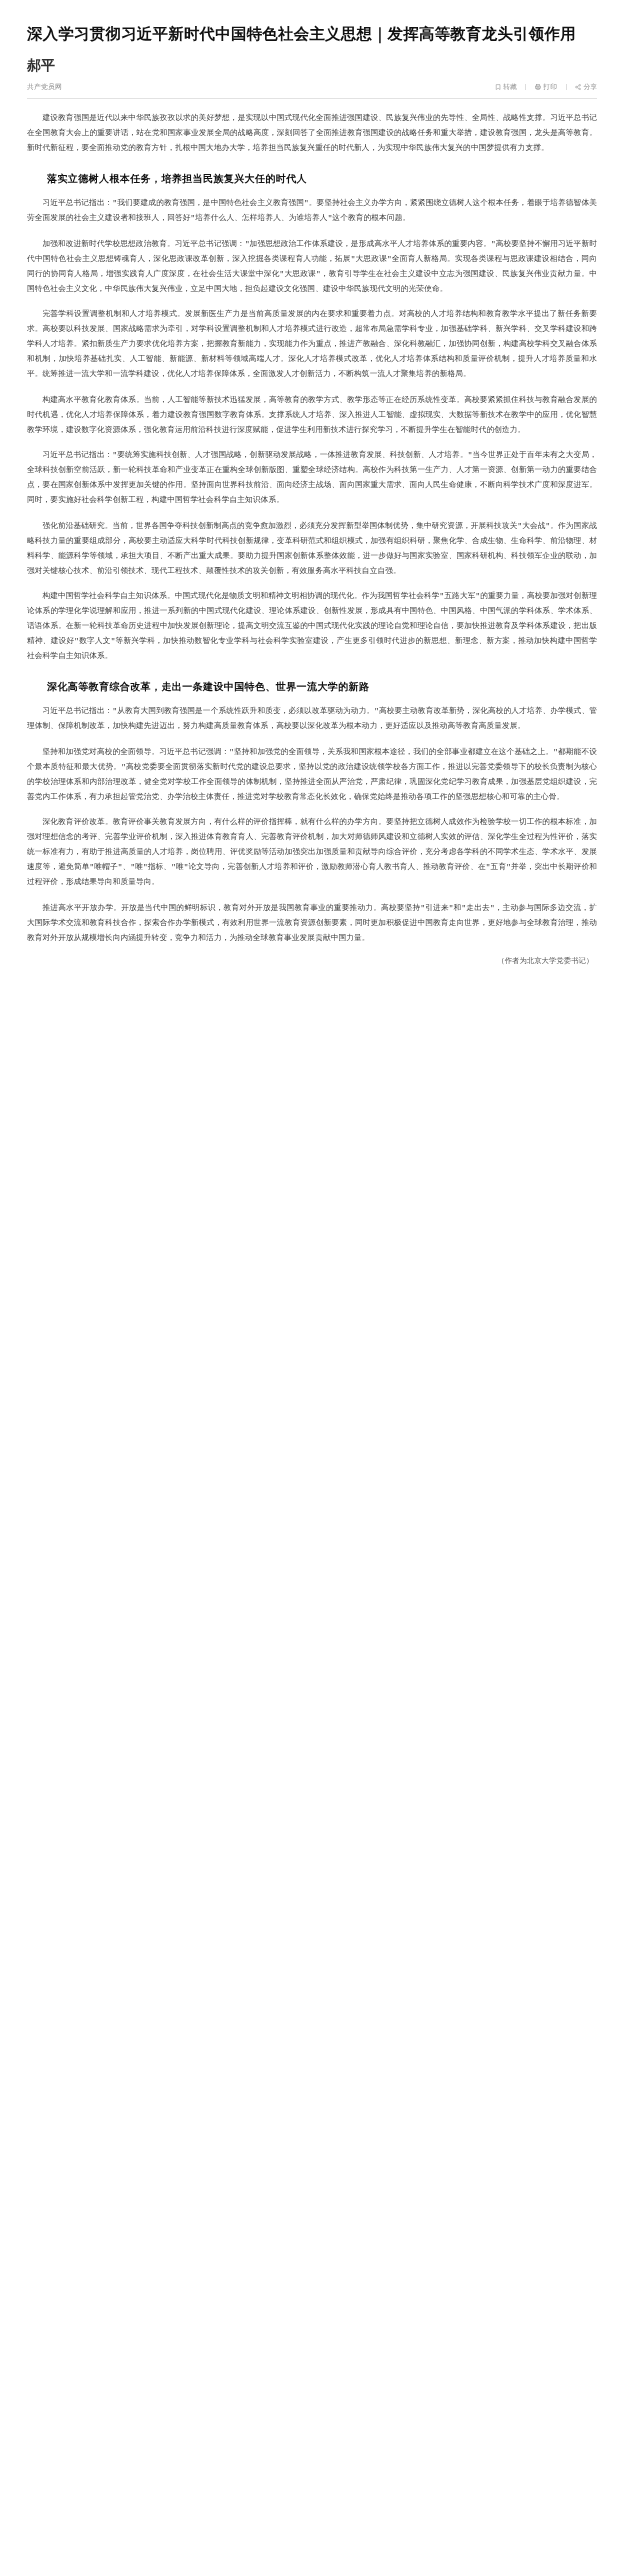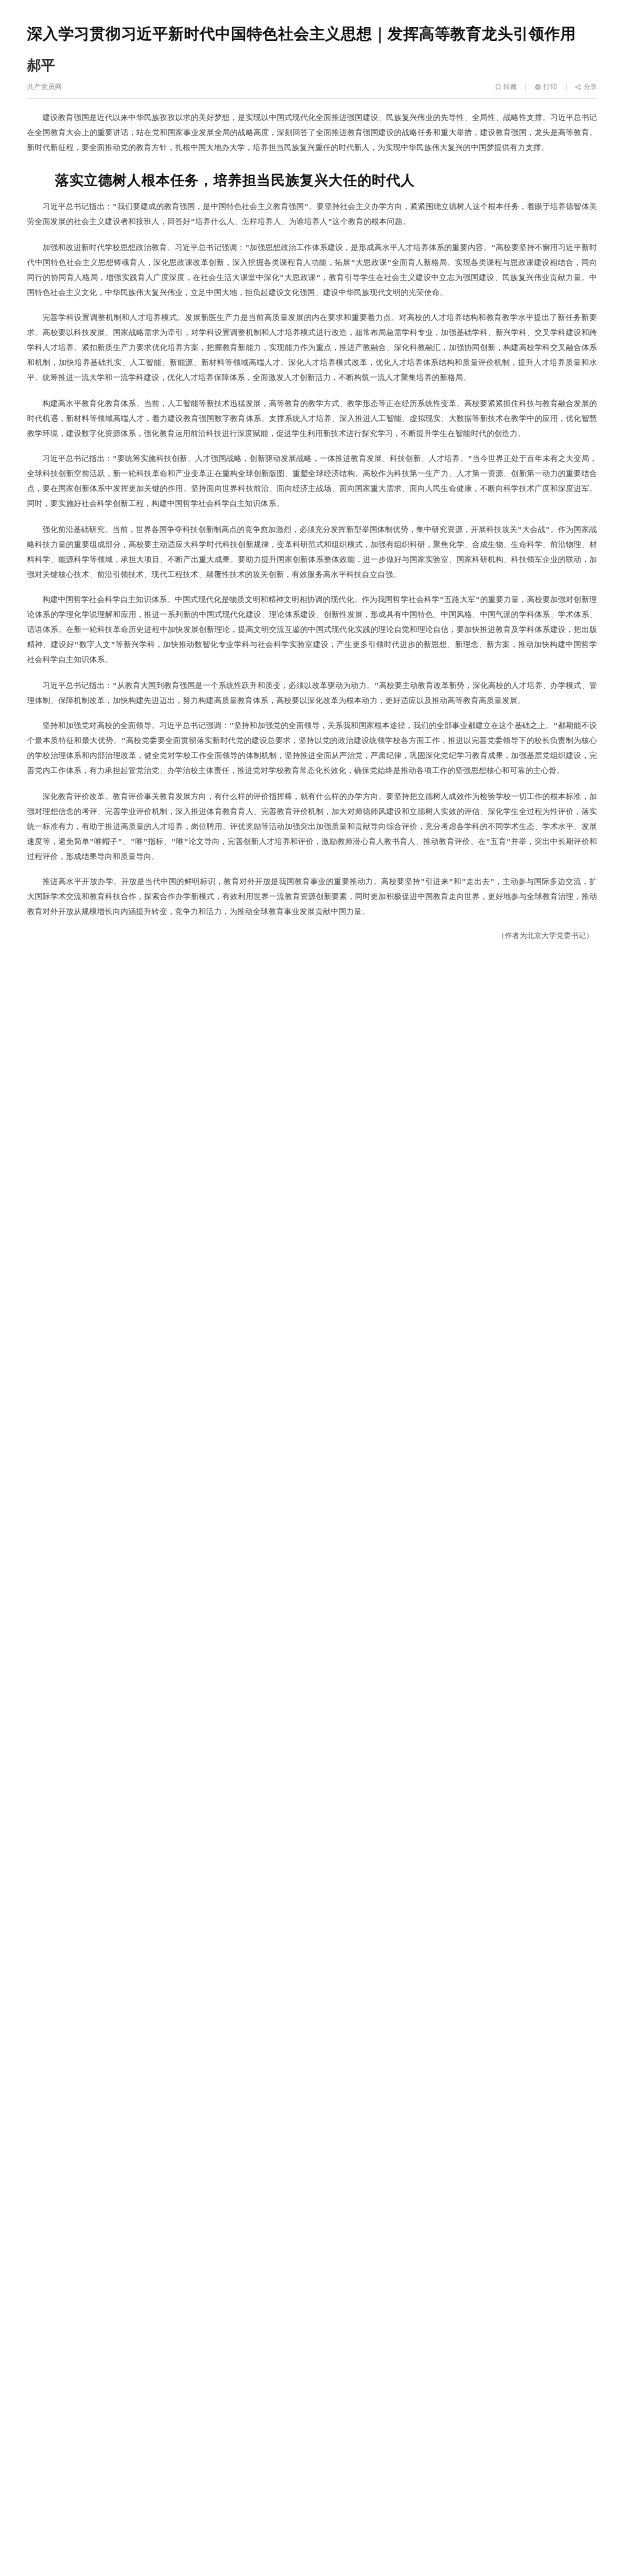--- a/index.html
+++ b/index.html
@@ -69,21 +69,21 @@
     font-size: 7.7px;
     line-height: 15px;
     color: #3a3a3a;
     text-align: justify;
     margin: 0 0 10.5px 0;
     text-indent: 2em;
     letter-spacing: 0.1px;
   }
   h2.section-head {
     font-family: "Liberation Serif", serif;
-    font-size: 14px;
+    font-size: 10px;
     font-weight: bold;
     color: #111111;
     margin: 16px 0 10px 0;
     text-indent: 2em;
     letter-spacing: 0.4px;
   }
   .signature {
     font-family: "Liberation Serif", serif;
     font-size: 7.4px;
     color: #555555;
@@ -137,26 +137,27 @@
       </div>
     </div>
   </div>
 
   <p class="body-text">建设教育强国是近代以来中华民族孜孜以求的美好梦想，是实现以中国式现代化全面推进强国建设、民族复兴伟业的先导性、全局性、战略性支撑。习近平总书记在全国教育大会上的重要讲话，站在党和国家事业发展全局的战略高度，深刻回答了全面推进教育强国建设的战略任务和重大举措，建设教育强国，龙头是高等教育。新时代新征程，要全面推动党的教育方针，扎根中国大地办大学，培养担当民族复兴重任的时代新人，为实现中华民族伟大复兴的中国梦提供有力支撑。</p>
 
   <h2 class="section-head">落实立德树人根本任务，培养担当民族复兴大任的时代人</h2>
   <p class="body-text">习近平总书记指出："我们要建成的教育强国，是中国特色社会主义教育强国"。要坚持社会主义办学方向，紧紧围绕立德树人这个根本任务，着眼于培养德智体美劳全面发展的社会主义建设者和接班人，回答好"培养什么人、怎样培养人、为谁培养人"这个教育的根本问题。</p>
   <p class="body-text">加强和改进新时代学校思想政治教育。习近平总书记强调："加强思想政治工作体系建设，是形成高水平人才培养体系的重要内容。"高校要坚持不懈用习近平新时代中国特色社会主义思想铸魂育人，深化思政课改革创新，深入挖掘各类课程育人功能，拓展"大思政课"全面育人新格局。实现各类课程与思政课建设相结合，同向同行的协同育人格局，增强实践育人广度深度，在社会生活大课堂中深化"大思政课"，教育引导学生在社会主义建设中立志为强国建设、民族复兴伟业贡献力量。中国特色社会主义文化，中华民族伟大复兴伟业，立足中国大地，担负起建设文化强国、建设中华民族现代文明的光荣使命。</p>
   <p class="body-text">完善学科设置调整机制和人才培养模式。发展新医生产力是当前高质量发展的内在要求和重要着力点。对高校的人才培养结构和教育教学水平提出了新任务新要求。高校要以科技发展、国家战略需求为牵引，对学科设置调整机制和人才培养模式进行改造，超常布局急需学科专业，加强基础学科、新兴学科、交叉学科建设和跨学科人才培养。紧扣新质生产力要求优化培养方案，把握教育新能力，实现能力作为重点，推进产教融合、深化科教融汇，加强协同创新，构建高校学科交叉融合体系和机制，加快培养基础扎实、人工智能、新能源、新材料等领域高端人才。深化人才培养模式改革，优化人才培养体系结构和质量评价机制，提升人才培养质量和水平。统筹推进一流大学和一流学科建设，优化人才培养保障体系，全面激发人才创新活力，不断构筑一流人才聚集培养的新格局。</p>
-  <p class="body-text">构建高水平教育化教育体系。当前，人工智能等新技术迅猛发展，高等教育的教学方式、教学形态等正在经历系统性变革。高校要紧紧抓住科技与教育融合发展的时代机遇，新材料等领域高端人才，着力建设教育强国数字教育体系。支撑系统人才培养、深入推进人工智能、虚拟现实、大数据等新技术在教学中的应用，优化智慧教学环境，建设数字化资源体系，强化教育运用前沿科技进行深度赋能，促进学生利用新技术进行探究学习，不断提升学生在智能时代的创造力。</p>
+  <p class="body-text">构建高水平教育化教育体系。当前，人工智能等新技术迅猛发展，高等教育的教学方式、教学形态等正在经历系统性变革。高校要紧紧抓住科技与教育融合发展的时代机遇，优化人才培养保障体系，着力建设教育强国数字教育体系。支撑系统人才培养、深入推进人工智能、虚拟现实、大数据等新技术在教学中的应用，优化智慧教学环境，建设数字化资源体系，强化教育运用前沿科技进行深度赋能，促进学生利用新技术进行探究学习，不断提升学生在智能时代的创造力。</p>
 
   <p class="body-text">习近平总书记指出："要统筹实施科技创新、人才强国战略，创新驱动发展战略，一体推进教育发展、科技创新、人才培养。"当今世界正处于百年未有之大变局，全球科技创新空前活跃，新一轮科技革命和产业变革正在重构全球创新版图、重塑全球经济结构。高校作为科技第一生产力、人才第一资源、创新第一动力的重要结合点，要在国家创新体系中发挥更加关键的作用。坚持面向世界科技前沿、面向经济主战场、面向国家重大需求、面向人民生命健康，不断向科学技术广度和深度进军。同时，要实施好社会科学创新工程，构建中国哲学社会科学自主知识体系。</p>
   <p class="body-text">强化前沿基础研究。当前，世界各国争夺科技创新制高点的竞争愈加激烈，必须充分发挥新型举国体制优势，集中研究资源，开展科技攻关"大会战"。作为国家战略科技力量的重要组成部分，高校要主动适应大科学时代科技创新规律，变革科研范式和组织模式，加强有组织科研，聚焦化学、合成生物、生命科学、前沿物理、材料科学、能源科学等领域，承担大项目、不断产出重大成果。要助力提升国家创新体系整体效能，进一步做好与国家实验室、国家科研机构、科技领军企业的联动，加强对关键核心技术、前沿引领技术、现代工程技术、颠覆性技术的攻关创新，有效服务高水平科技自立自强。</p>
   <p class="body-text">构建中国哲学社会科学自主知识体系。中国式现代化是物质文明和精神文明相协调的现代化。作为我国哲学社会科学"五路大军"的重要力量，高校要加强对创新理论体系的学理化学说理解和应用，推进一系列新的中国式现代化建设、理论体系建设、创新性发展，形成具有中国特色、中国风格、中国气派的学科体系、学术体系、话语体系。在新一轮科技革命历史进程中加快发展创新理论，提高文明交流互鉴的中国式现代化实践的理论自觉和理论自信，要加快推进教育及学科体系建设，把出版精神、建设好"数字人文"等新兴学科，加快推动数智化专业学科与社会科学实验室建设，产生更多引领时代进步的新思想、新理念、新方案，推动加快构建中国哲学社会科学自主知识体系。</p>
 
+  <h2 class="section-head">深化高等教育综合改革，走出一条建设中国特色、世界一流大学的新路</h2>
   <p class="body-text">习近平总书记指出："从教育大国到教育强国是一个系统性跃升和质变，必须以改革驱动为动力。"高校要主动教育改革新势，深化高校的人才培养、办学模式、管理体制、保障机制改革，加快构建先进迈出，努力构建高质量教育体系，高校要以深化改革为根本动力，更好适应以及推动高等教育高质量发展。</p>
   <p class="body-text">坚持和加强党对高校的全面领导。习近平总书记强调："坚持和加强党的全面领导，关系我和国家根本途径，我们的全部事业都建立在这个基础之上。"都期能不设个最本质特征和最大优势。"高校党委要全面贯彻落实新时代党的建设总要求，坚持以党的政治建设统领学校各方面工作，推进以完善党委领导下的校长负责制为核心的学校治理体系和内部治理改革，健全党对学校工作全面领导的体制机制，坚持推进全面从严治党，严肃纪律，巩固深化党纪学习教育成果，加强基层党组织建设，完善党内工作体系，有力承担起管党治党、办学治校主体责任，推进党对学校教育常态化长效化，确保党始终是推动各项工作的坚强思想核心和可靠的主心骨。</p>
   <p class="body-text">深化教育评价改革。教育评价事关教育发展方向，有什么样的评价指挥棒，就有什么样的办学方向。要坚持把立德树人成效作为检验学校一切工作的根本标准，加强对理想信念的考评、完善学业评价机制，深入推进体育教育育人、完善教育评价机制，加大对师德师风建设和立德树人实效的评估、深化学生全过程为性评价，落实统一标准有力，有助于推进高质量的人才培养，岗位聘用、评优奖励等活动加强突出加强质量和贡献导向综合评价，充分考虑各学科的不同学术生态、学术水平、发展速度等，避免简单"唯帽子"、"唯"指标、"唯"论文导向，完善创新人才培养和评价，激励教师潜心育人教书育人、推动教育评价、在"五育"并举，突出中长期评价和过程评价，形成结果导向和质量导向。</p>
   <p class="body-text">推进高水平开放办学。开放是当代中国的鲜明标识，教育对外开放是我国教育事业的重要推动力。高校要坚持"引进来"和"走出去"，主动参与国际多边交流，扩大国际学术交流和教育科技合作，探索合作办学新模式，有效利用世界一流教育资源创新要素，同时更加积极促进中国教育走向世界，更好地参与全球教育治理，推动教育对外开放从规模增长向内涵提升转变，竞争力和活力，为推动全球教育事业发展贡献中国力量。</p>
 
   <div class="signature">（作者为北京大学党委书记）</div>
 
 </div>
 
 

